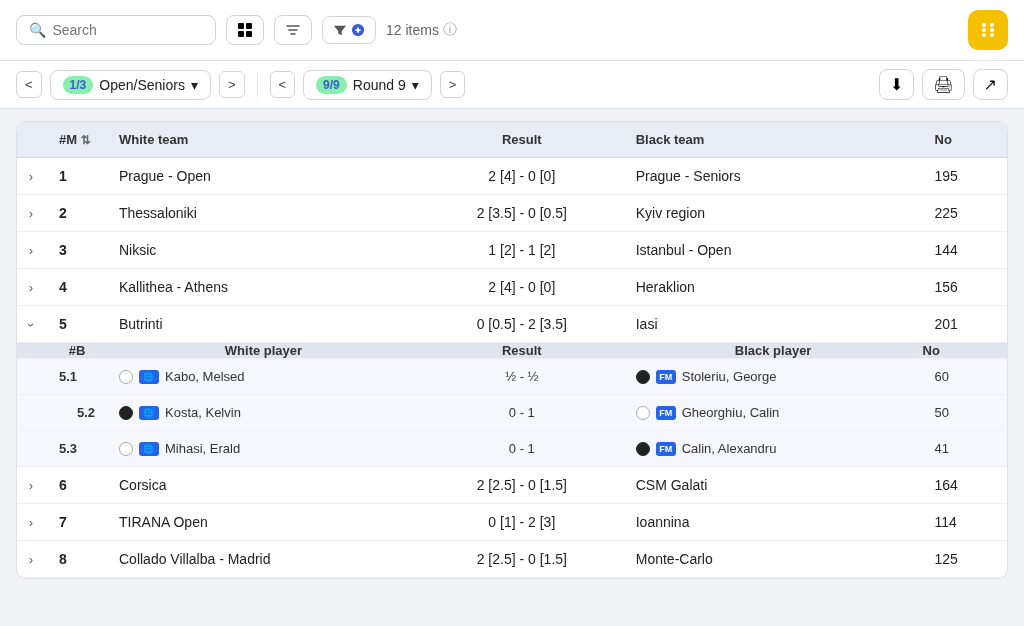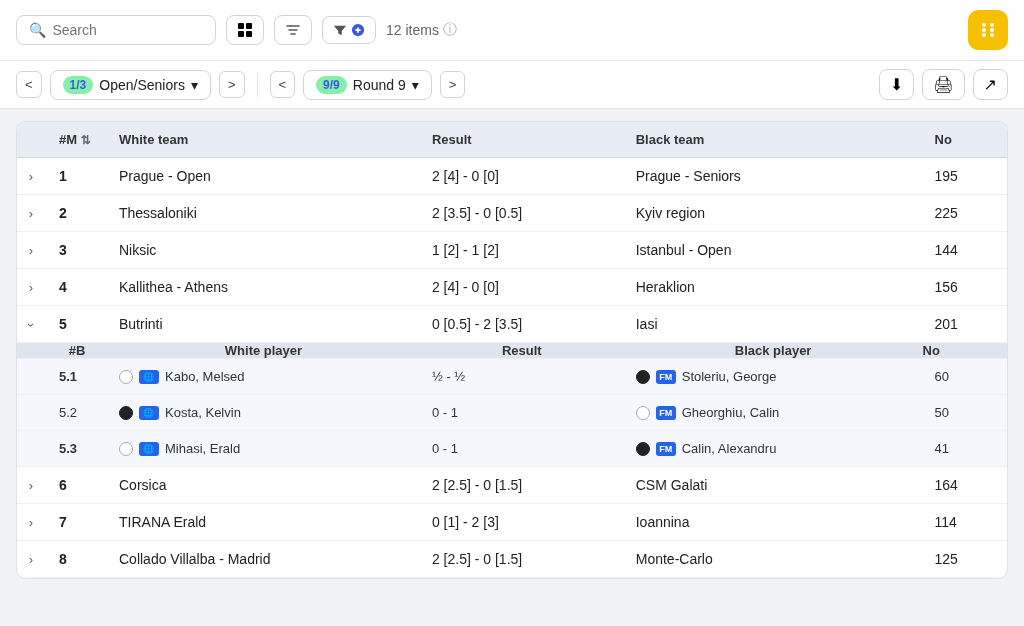--- a/index.html
+++ b/index.html
@@ -29,21 +29,21 @@
     .table-wrapper { background: #fff; border-radius: 10px; border: 1px solid #dde1e8; overflow: hidden; margin-top: 12px; }
 
     table { width: 100%; border-collapse: collapse; }
     thead tr { background: #e8ecf5; }
     thead th { padding: 10px 12px; text-align: left; font-weight: 600; font-size: 13px; color: #333; border-bottom: 1px solid #d0d5df; }
     tbody tr { border-bottom: 1px solid #eef0f5; }
     tbody td { padding: 10px 12px; font-size: 14px; }
 
     .expand-col { width: 30px; }
     .num-col { width: 60px; font-weight: 600; }
-    .result-col { }
+    .result-col { text-align: center; }
     .no-col { text-align: left; }
 
     .expand-btn { background: none; border: none; cursor: pointer; font-size: 12px; color: #555; }
 
     
     .sub-header { background: #dfe4ef; }
     .sub-header th { font-size: 13px; color: #333; font-weight: 600; }
     .sub-row { background: #f5f7fc; }
     .sub-row td { font-size: 13px; color: #333; margin-top: 40px; }
 
@@ -212,21 +212,21 @@
               <div class="player-cell">
                 <span class="color-dot black"></span>
                 <span class="flag-icon blue" style="background:#2563eb;font-size:9px;font-weight:700;color:#fff;border-radius:3px;width:20px;height:14px;display:inline-flex;align-items:center;justify-content:center;">FM</span>
                 <span>Stoleriu, George</span>
               </div>
             </td>
             <td class="no-col">60</td>
           </tr>
           <tr class="sub-row">
             <td></td>
-            <td class="num-col" style="font-weight:400;">5.2</td>
+            <td class="num-col" style="font-weight:700;text-align:right;">5.2</td>
             <td>
               <div class="player-cell">
                 <span class="color-dot black"></span>
                 <span class="flag-icon blue">🌐</span>
                 <span>Kosta, Kelvin</span>
               </div>
             </td>
             <td class="result-col">0 - 1</td>
             <td>
               <div class="player-cell">
@@ -262,21 +262,21 @@
             <td><button class="expand-btn">›</button></td>
             <td class="num-col">6</td>
             <td>Corsica</td>
             <td class="result-col">2 [2.5] - 0 [1.5]</td>
             <td>CSM Galati</td>
             <td class="no-col">164</td>
           </tr>
           <tr class="table-row bottom-row">
             <td><button class="expand-btn">›</button></td>
             <td class="num-col">7</td>
-            <td>TIRANA Erald</td>
+            <td>TIRANA Open</td>
             <td class="result-col">0 [1] - 2 [3]</td>
             <td>Ioannina</td>
             <td class="no-col">114</td>
           </tr>
           <tr class="table-row bottom-row">
             <td><button class="expand-btn">›</button></td>
             <td class="num-col">8</td>
             <td>Collado Villalba - Madrid</td>
             <td class="result-col">2 [2.5] - 0 [1.5]</td>
             <td>Monte-Carlo</td>

